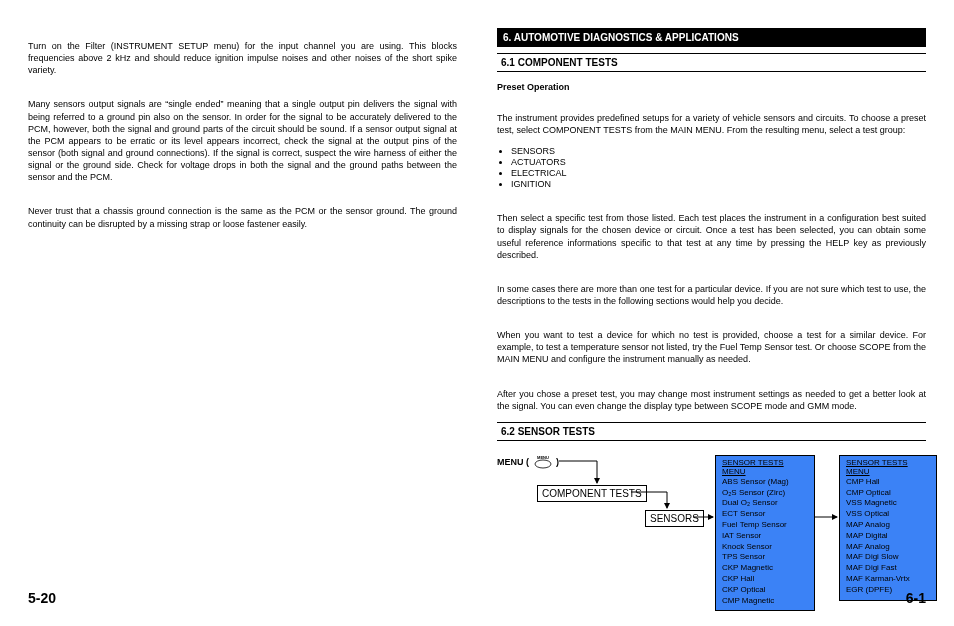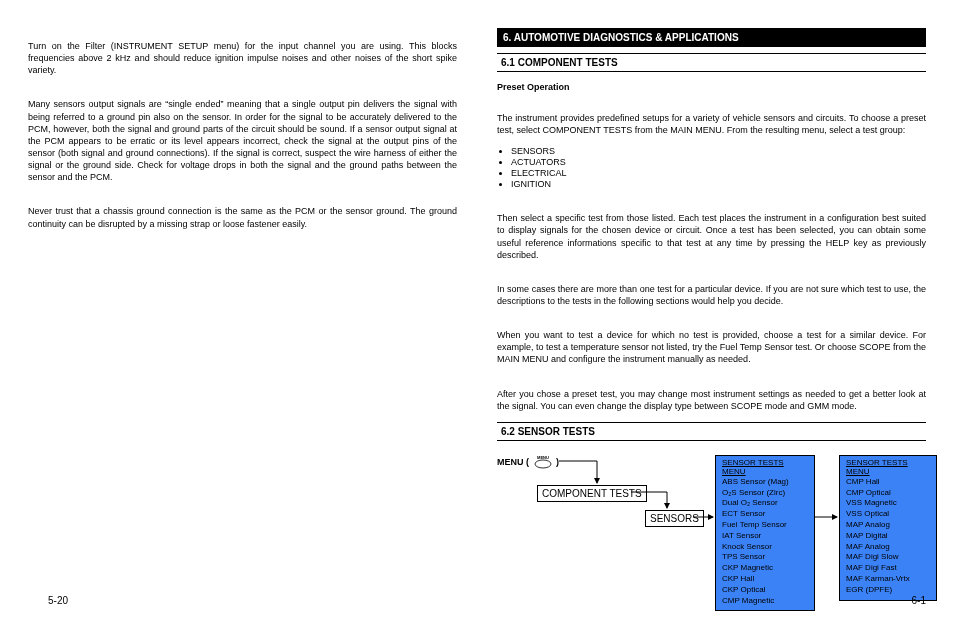--- a/index.html
+++ b/index.html
@@ -66,23 +66,22 @@
     margin: 0 0 10px 0;
     padding-left: 14px;
   }
   .bullets li {
     margin-bottom: 1px;
     font-size: 9px;
   }
   .page-num {
     position: absolute;
     bottom: 0;
-    font-weight: normal;
-    font-size: 10px;
-    margin-left: 20px;
+    font-weight: bold;
+    font-size: 14px;
   }
   .page-num.left { left: 0; }
   .page-num.right { right: 0; }
 
   
   .diagram {
     position: relative;
     height: 230px;
     margin-top: 4px;
   }

